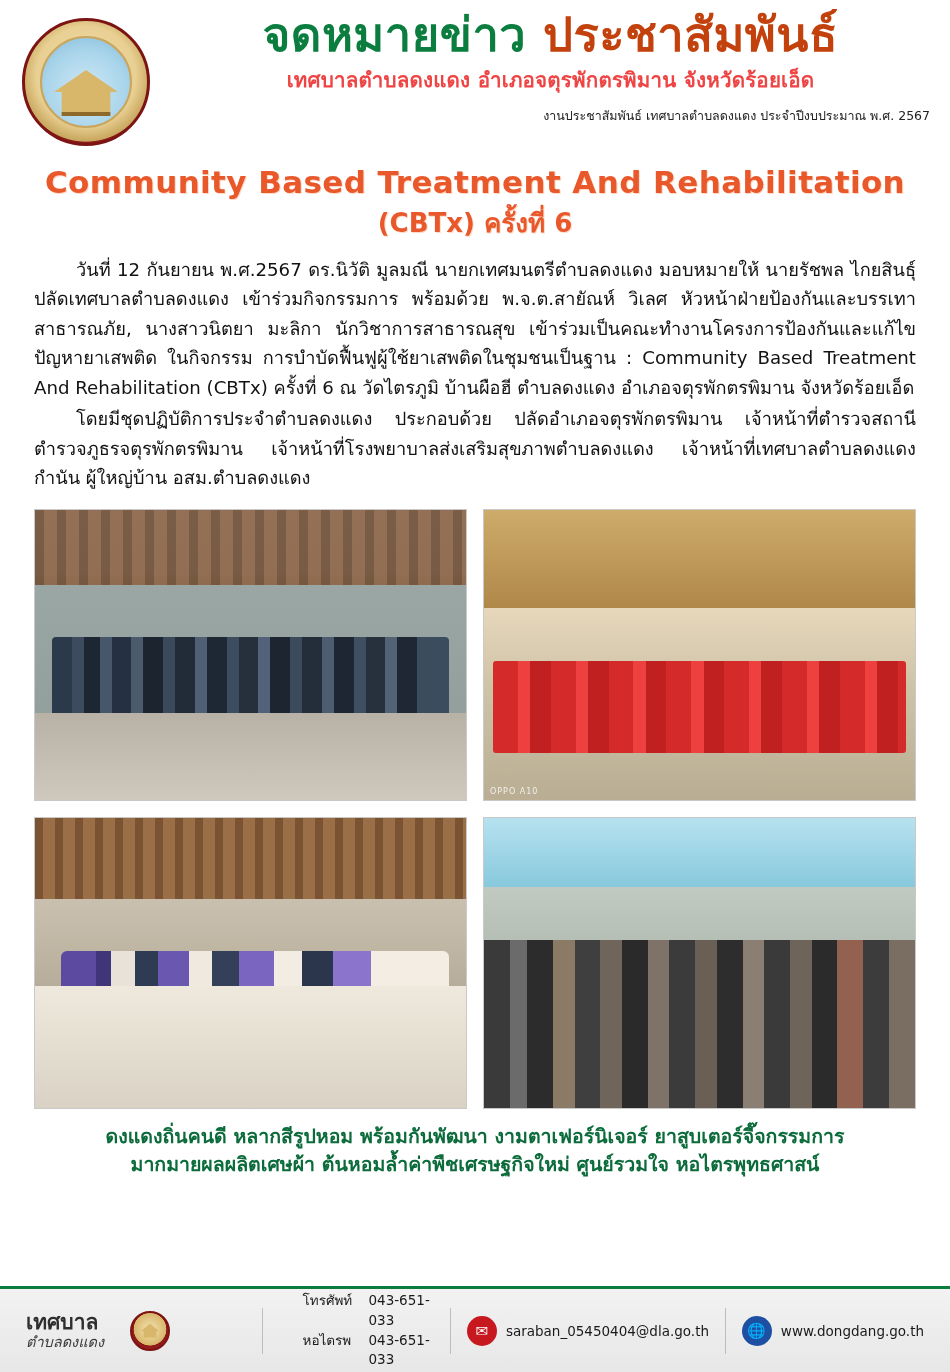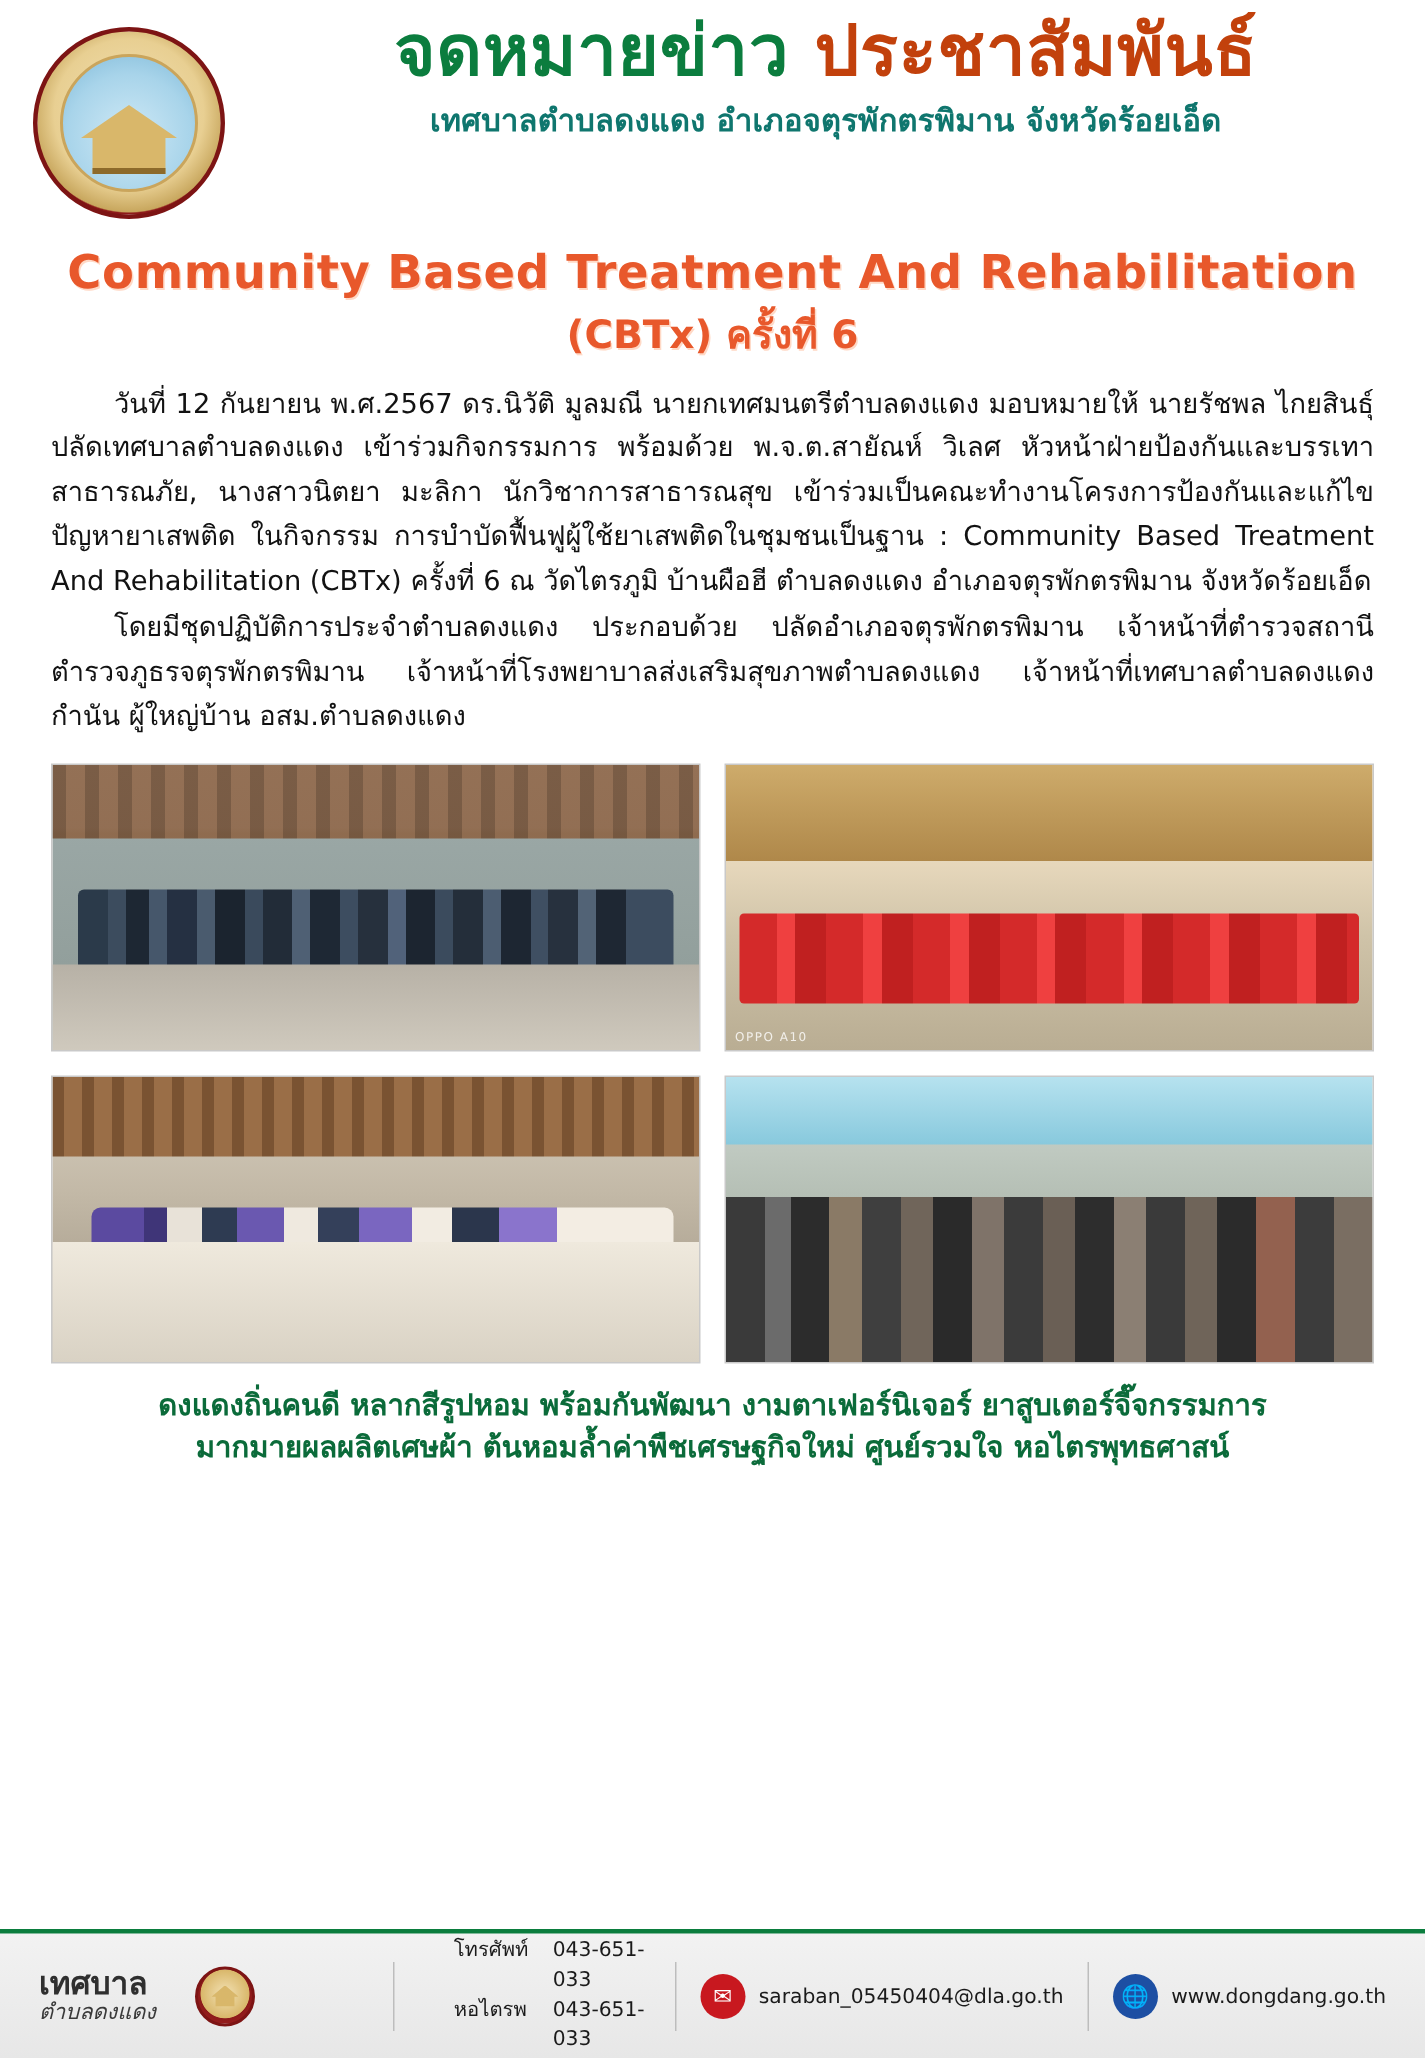--- a/index.html
+++ b/index.html
@@ -58,21 +58,21 @@
     letter-spacing: 0.5px;
     line-height: 1.05;
     font-family: "DejaVu Sans", sans-serif;
   }
   .title-main .t1 { color: #0b7d3e; }
   .title-main .t2 { color: #c2410c; margin-top: 10px; }
   .title-sub {
     margin-top: 4px;
     font-size: 20.5px;
     font-weight: 700;
-    color: #0f766e;
+    color: #ef4444;
     letter-spacing: 0.2px;
   }
   .title-note {
     margin-top: 10px;
     font-size: 12.5px;
     color: #222;
     text-align: right;
     padding-right: 20px;
   }
   .header-rule {
@@ -118,21 +118,21 @@
 
   
   .photos {
     margin: 16px 34px 0 34px;
     display: grid;
     grid-template-columns: 1fr 1fr;
     grid-gap: 16px 16px;
   }
   .photo {
     position: relative;
-    height: 192px;
+    height: 292px;
     border: 1px solid #c9c9c9;
     overflow: hidden;
     background: #cfd4cd;
   }
   .photo .cap {
     position: absolute; left: 6px; bottom: 4px;
     font-size: 8px; color: #ffffff; opacity: .8;
     letter-spacing: 1px;
   }
   
@@ -264,20 +264,21 @@
       </div>
     </div>
 
     <div class="title-block">
       <div class="title-main">
         <span class="t1">จดหมายข่าว</span>
         <span class="t2">ประชาสัมพันธ์</span>
       </div>
       <div class="title-sub">เทศบาลตำบลดงแดง อำเภอจตุรพักตรพิมาน จังหวัดร้อยเอ็ด</div>
     </div>
+    <div class="title-note">งานประชาสัมพันธ์ เทศบาลตำบลดงแดง  ประจำปีงบประมาณ พ.ศ. 2567</div>
     <div class="header-rule"></div>
   </div>
 
   <div class="headline">
     <div class="headline-en">Community Based Treatment And Rehabilitation</div>
     <div class="headline-th">(CBTx) ครั้งที่ 6</div>
   </div>
 
   <div class="body-text">
     <p>วันที่ 12 กันยายน พ.ศ.2567 ดร.นิวัติ มูลมณี  นายกเทศมนตรีตำบลดงแดง มอบหมายให้ นายรัชพล  ไกยสินธุ์ ปลัดเทศบาลตำบลดงแดง เข้าร่วมกิจกรรมการ พร้อมด้วย พ.จ.ต.สายัณห์ วิเลศ หัวหน้าฝ่ายป้องกันและบรรเทาสาธารณภัย, นางสาวนิตยา มะลิกา นักวิชาการสาธารณสุข  เข้าร่วมเป็นคณะทำงานโครงการป้องกันและแก้ไขปัญหายาเสพติด  ในกิจกรรม  การบำบัดฟื้นฟูผู้ใช้ยาเสพติดในชุมชนเป็นฐาน : Community Based Treatment And Rehabilitation (CBTx) ครั้งที่ 6 ณ วัดไตรภูมิ บ้านผือฮี ตำบลดงแดง อำเภอจตุรพักตรพิมาน จังหวัดร้อยเอ็ด</p>

